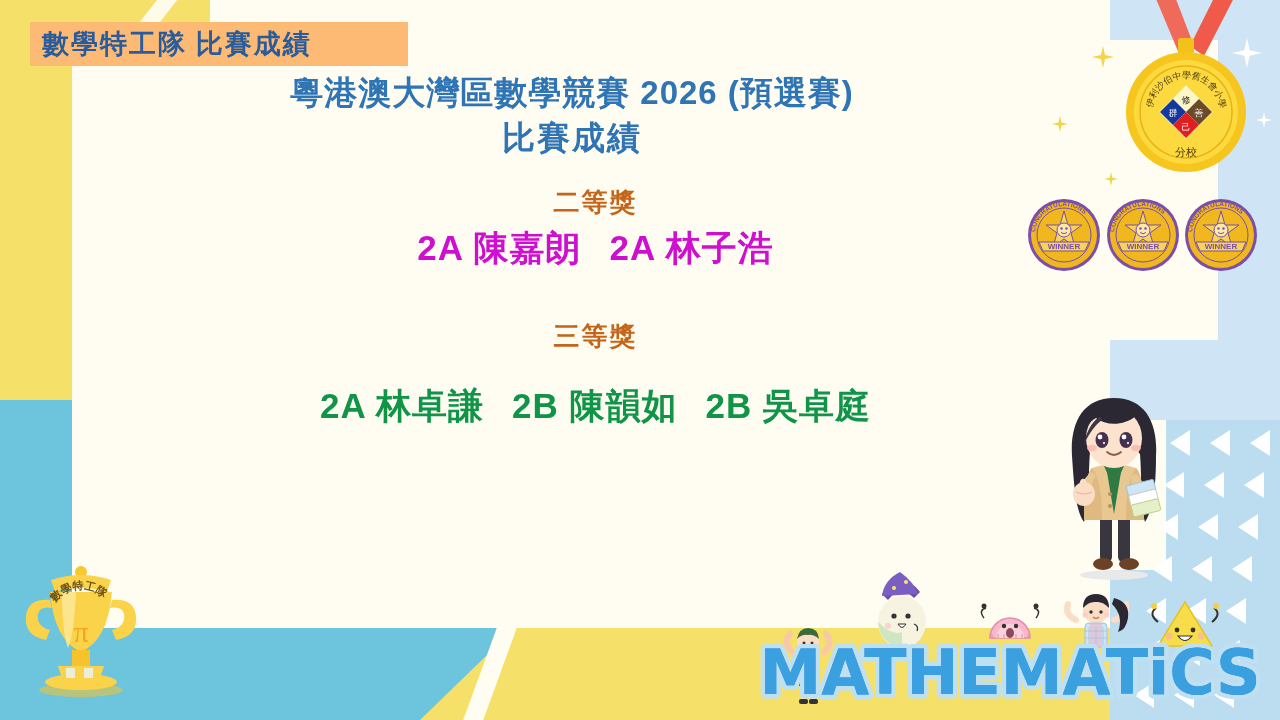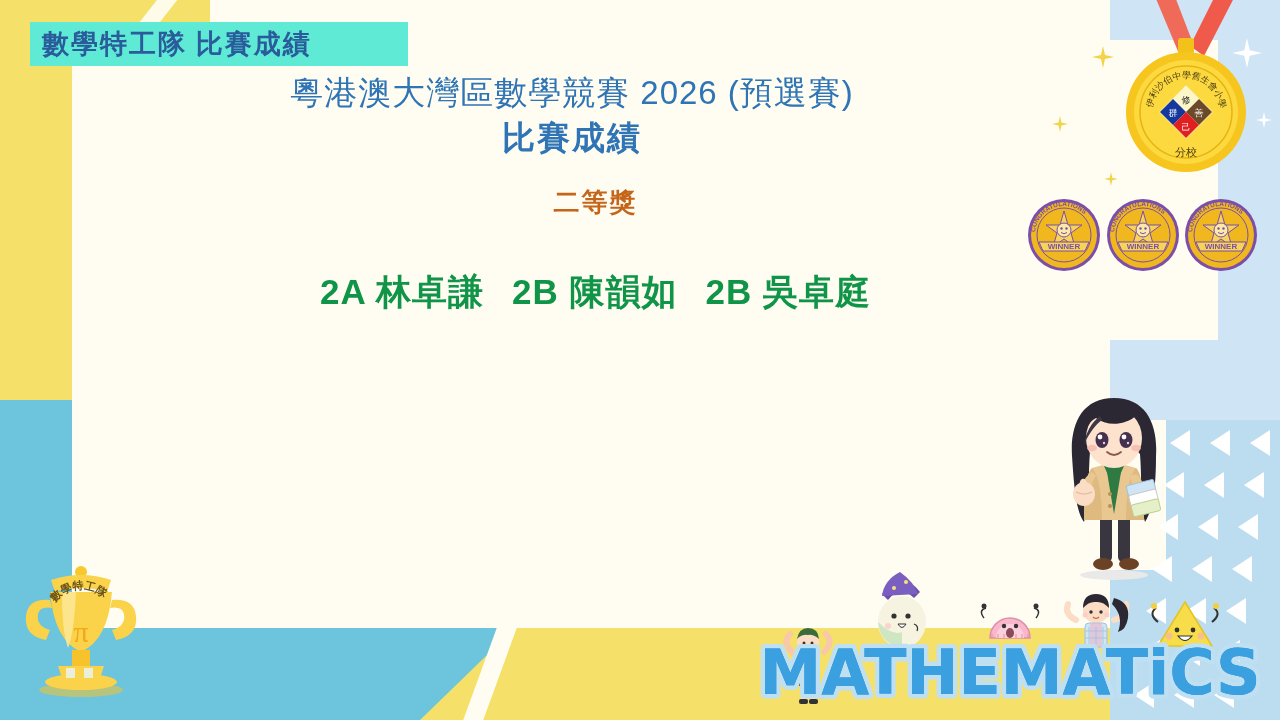--- a/index.html
+++ b/index.html
@@ -79,37 +79,37 @@
     background:#cfe4f5;
   }
   .right-white-card {
     position:absolute; right:62px; top:40px; width:110px; height:300px;
     background:#fffdf2;
   }
 
   
   .header-band {
     position:absolute; left:30px; top:22px; width:378px; height:44px;
-    background:#5eead4;
+    background:#fdba74;
     z-index:6;
     display:flex; align-items:center;
   }
   .header-title {
     font-family:"Liberation Serif", serif;
     font-size:27px; font-weight:700; letter-spacing:2px;
     color:#2a5c9b; padding-left:12px; white-space:nowrap;
   }
 
   
   .content {
     position:absolute; left:72px; top:70px; width:1000px;
     z-index:5; text-align:center;
   }
   .main-title {
-    font-size:33px; font-weight:400; color:#2f74b5; line-height:1.42;
+    font-size:33px; font-weight:700; color:#2f74b5; line-height:1.42;
     letter-spacing:1px;
   }
   .subtitle {
     font-size:33px; font-weight:700; color:#2f74b5; line-height:1.3;
     letter-spacing:2px;
   }
 
   .award-block { margin-top:26px;padding-left:47px; }
   .award-block.third { margin-top:48px; }
   .award-label {
@@ -442,22 +442,26 @@
   <div class="header-band">
     <span class="header-title">數學特工隊 比賽成績</span>
   </div>
 
   <div class="content">
     <div class="main-title">粵港澳大灣區數學競賽 2026 (預選賽)</div>
     <div class="subtitle">比賽成績</div>
 
     <div class="award-block second">
       <div class="award-label">二等獎</div>
+      <div class="award-names second">
+        <span class="name">2A 陳嘉朗</span><span class="name">2A 林子浩</span>
+      </div>
     </div>
 
     <div class="award-block third">
+      <div class="award-label">三等獎</div>
       <div class="award-names third">
         <span class="name">2A 林卓謙</span><span class="name">2B 陳韻如</span><span class="name">2B 吳卓庭</span>
       </div>
     </div>
   </div>
 
 </div>
 
 </body></html>

